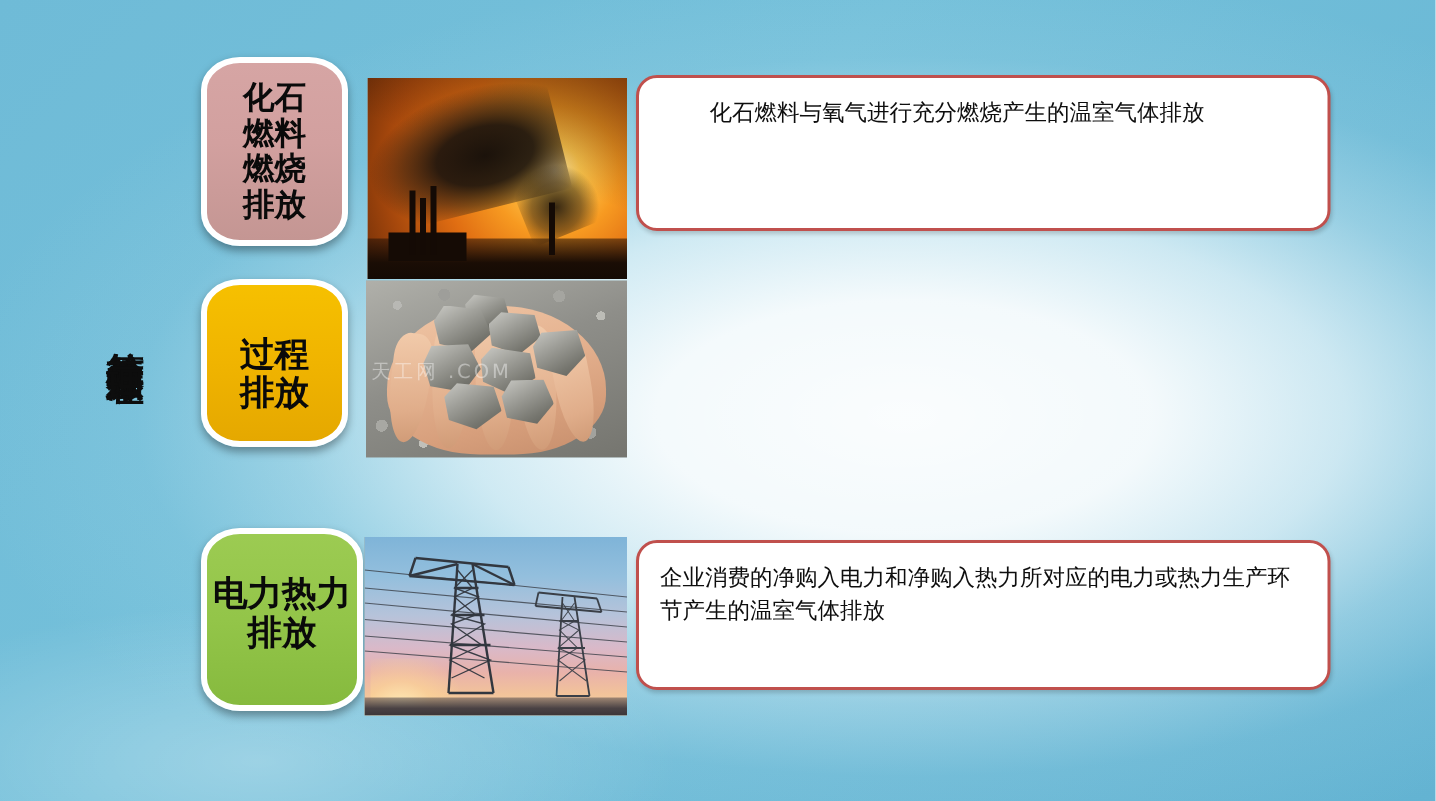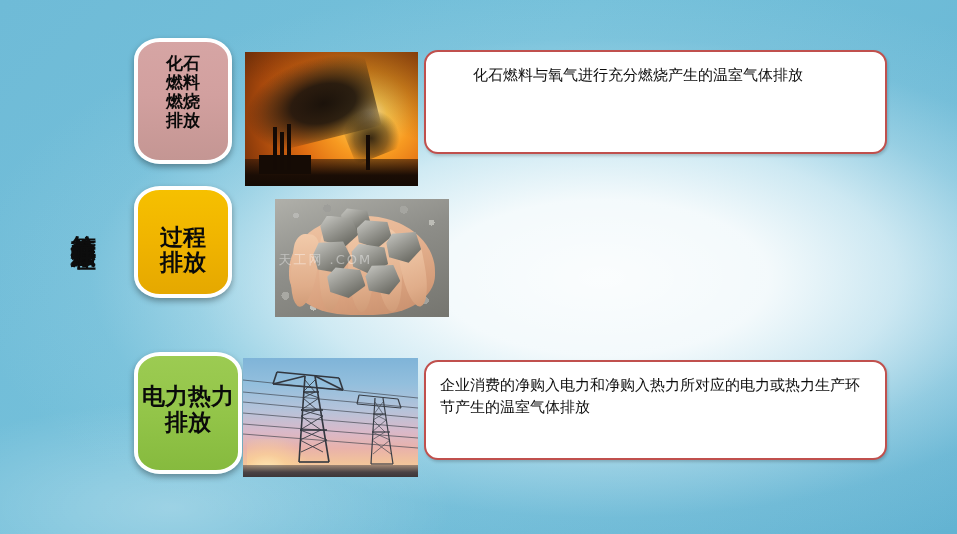--- a/index.html
+++ b/index.html
@@ -90,21 +90,21 @@
     text-align: center;
     overflow: hidden;
   }
   .badge .bline { display: block; white-space: nowrap; }
 
   .badge-1 {
     top: 2px;
     width: 98px;
     height: 126px;
     background: linear-gradient(180deg, #d6a5a4 0%, #d2a09f 45%, #c49693 100%);
-    font-size: 17px;
+    font-size: 21px;
     justify-content: flex-start;
     padding-top: 12px;
   }
   .badge-2 {
     top: 0px;
     width: 98px;
     height: 112px;
     background: linear-gradient(180deg, #f6c000 0%, #f0b400 50%, #e5a800 100%);
     font-size: 23px;
     justify-content: flex-end;
@@ -120,21 +120,21 @@
     padding-bottom: 6px;
   }
 
   
   .photo {
     position: absolute;
     overflow: hidden;
     background: #9aa;
   }
   .photo-1 { left: 245px; top: 16px;  width: 173px; height: 134px; }
-  .photo-2 { left: 244px; top: 13px;   width: 174px; height: 118px; margin-left: 31px; }
+  .photo-2 { left: 244px; top: 1px;   width: 174px; height: 118px; }
   .photo-3 { left: 243px; top: 6px;   width: 175px; height: 119px; }
 
   
   .ph1-sky {
     position: absolute; inset: 0;
     background:
       radial-gradient(circle at 72% 46%, #ffe9a8 0%, #ffc94e 12%, #f79a21 30%, #e06d12 52%, #a5470c 78%, #6d2d08 100%);
   }
   .ph1-sky2 {
     position: absolute; inset: 0;

